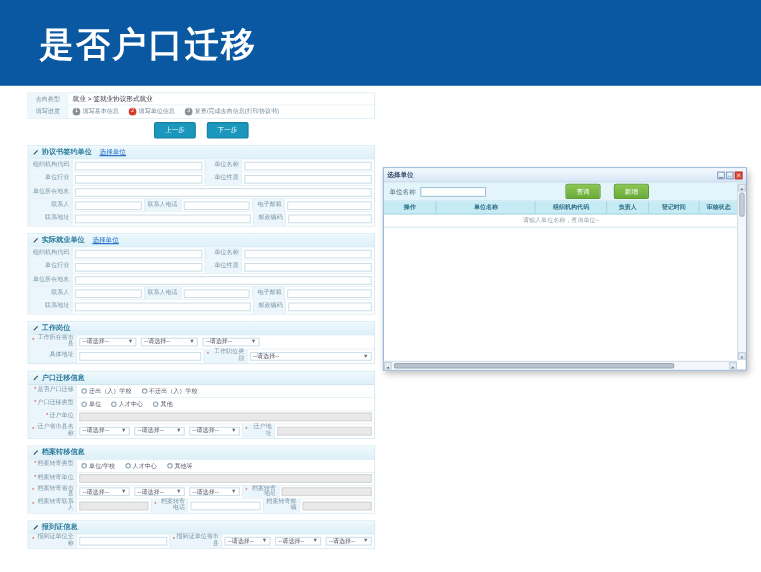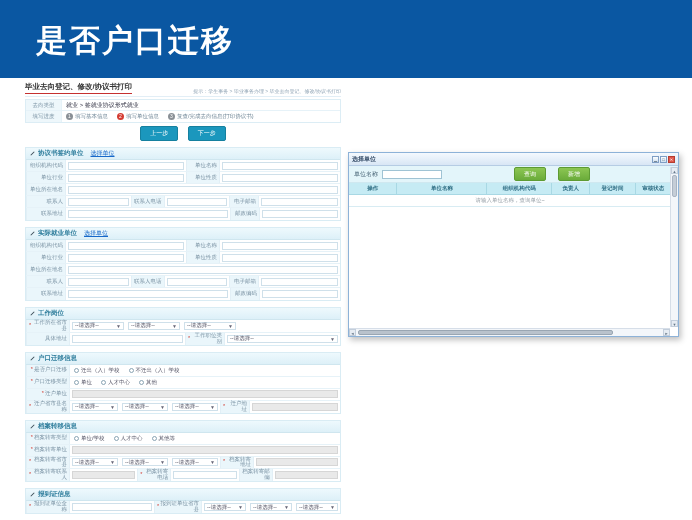--- a/index.html
+++ b/index.html
@@ -100,24 +100,20 @@
     border:1px solid #9aa6b2; border-radius:2px; }
 </style>
 </head>
 <body>
 
 <div class="banner">
   <h1>是否户口迁移</h1>
 </div>
 
 <div class="form">
-  <div class="form-head">
-    <span class="form-title">毕业去向登记、修改/协议书打印</span>
-    <span class="form-hint">提示：学生事务 &gt; 毕业事务办理 &gt; 毕业去向登记、修改/协议书打印</span>
-  </div>
 
   <div class="meta">
     <div class="meta-row">
       <span class="meta-lab">去向类型</span>
       <span class="meta-val">就业 &gt; 签就业协议形式就业</span>
     </div>
     <div class="meta-row">
       <span class="meta-lab">填写进度</span>
       <span class="steps" id="steps">
           <span class="step">

